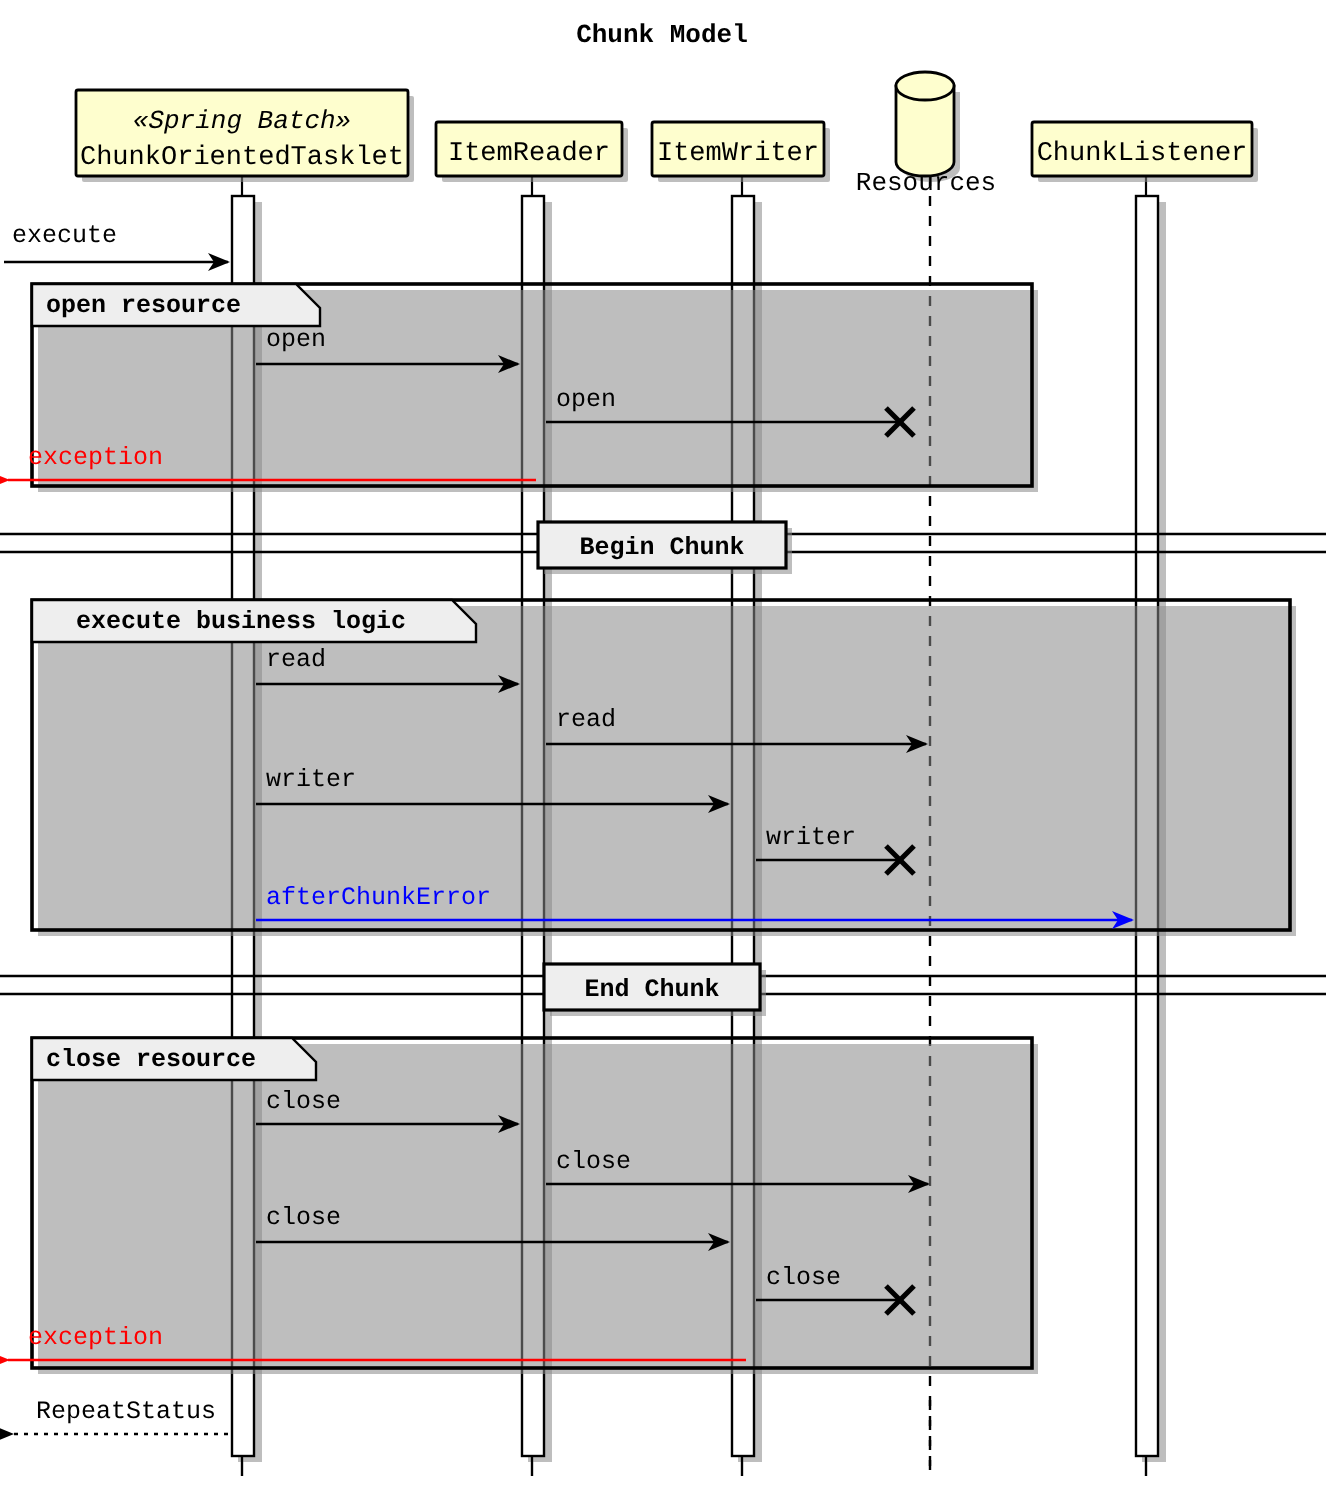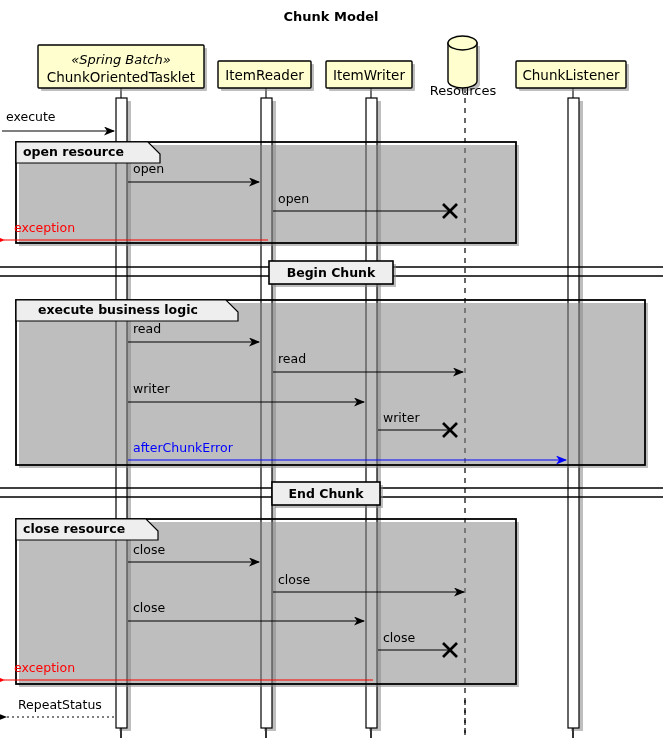--- a/index.html
+++ b/index.html
@@ -11,20 +11,21 @@
   body {
     font-family: "DejaVu Sans", "Liberation Sans", sans-serif;
     -webkit-font-smoothing: antialiased;
   }
   #diagram {
     position: relative;
     width: 663px;
     height: 743px;
     overflow: hidden;
     background: #FFFFFF;
+    font-family: Liberation Mono, monospace;
   }
   #svg-root {
     position: absolute;
     left: 0;
     top: 0;
     width: 663px;
     height: 743px;
   }
   .ttl {
     font-weight: bold;

